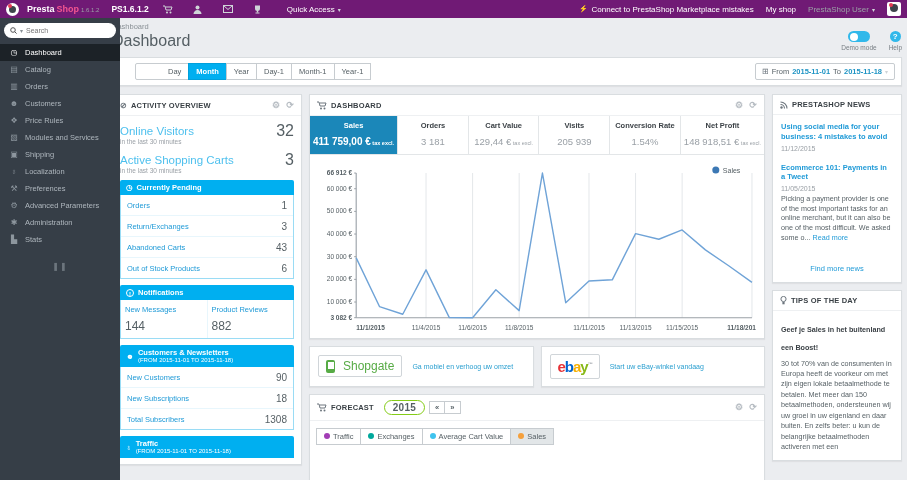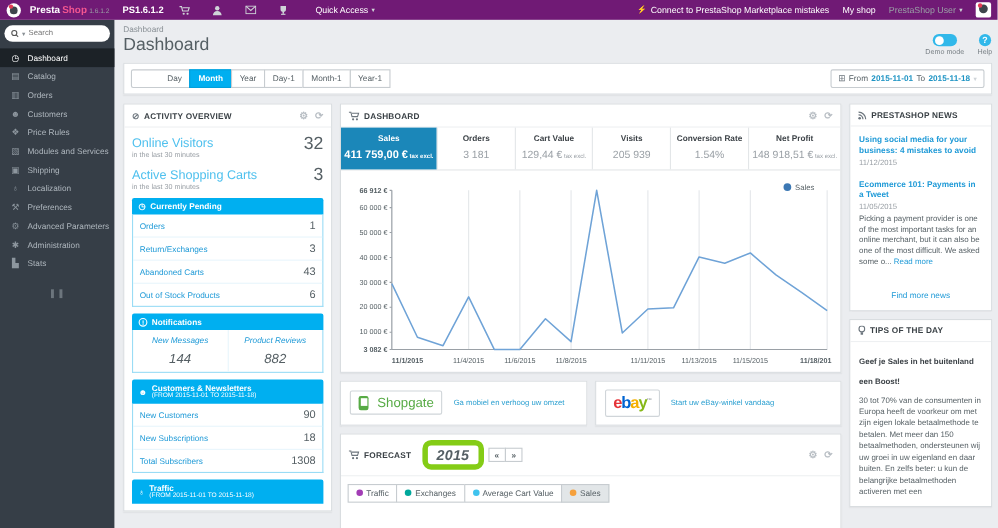--- a/index.html
+++ b/index.html
@@ -23,21 +23,21 @@
   .caret { font-size:6px; color:#cfd4d8; }
   .tb-right { margin-left:auto; display:flex; align-items:center; gap:12px; }
   .mk { display:flex; align-items:center; gap:3px; cursor:pointer; }
   .mk-ic { font-size:7px; color:#cfd4d8; }
   .user { color:#9aa0a6; display:flex; align-items:center; gap:3px; cursor:pointer; }
   .avatar { width:14px; height:14px; background:#fff; border-radius:2px; position:relative; cursor:pointer; }
   .avatar::after { content:""; position:absolute; left:3px; top:2px; width:8px; height:8px; border-radius:50%; background:#3e454c; }
   .avatar::before { content:""; position:absolute; left:2px; top:1px; width:4px; height:4px; border-radius:50%; background:#e53b54; z-index:2; }
 
   
-  .sidebar { position:absolute; top:18px; left:0; bottom:0; width:104px; background:#363e47; z-index:20; }
+  .sidebar { position:absolute; top:18px; left:0; bottom:0; width:120px; background:#363e47; z-index:20; }
   .searchbox { margin:5px 4px 6px; background:#fff; border-radius:9px; height:15px; display:flex; align-items:center; padding:0 6px; gap:3px; }
   .searchbox .caret { color:#8a9196; }
   .searchbox input { border:none; outline:none; width:58px; font-size:7px; background:transparent; color:#555; font-family:"Liberation Sans",sans-serif; }
   .mi { height:17px; display:flex; align-items:center; gap:6px; padding:0 0 0 9px; color:#aeb6bd; font-size:7.5px; cursor:pointer; }
   .mi.active { background:#1c2227; color:#fff; }
   .mi-ic { width:10px; text-align:center; font-size:8px; color:#8d969e; }
   .mi.active .mi-ic { color:#fff; }
   .collapse { margin-top:14px; text-align:center; color:#6c757d; font-size:8px; letter-spacing:1px; cursor:pointer; }
 
   
@@ -46,21 +46,21 @@
   .page-head { display:flex; align-items:flex-start; }
   .page-title { font-size:16px; color:#555f64; font-weight:normal; margin-top:1px; }
   .head-tools { margin-left:auto; display:flex; gap:12px; text-align:center; }
   .tool { font-size:6.5px; color:#787f84; cursor:pointer; }
   .toggle { width:22px; height:11px; border-radius:6px; background:#31b8ea; position:relative; margin:0 auto 2px; }
   .toggle::after { content:""; position:absolute; left:2px; top:1.5px; width:8px; height:8px; background:#fff; border-radius:50%; }
   .help-ic { width:11px; height:11px; border-radius:50%; background:#31b8ea; color:#fff; font-size:8px; font-weight:bold; line-height:11px; margin:0 auto 2px; }
 
   .filterbar { margin-top:6px; background:#fff; border:1px solid #d9dde0; box-shadow:0 1px 1px rgba(0,0,0,.05); padding:5px 6px; display:flex; align-items:center; }
   .fbtn { font-family:"Liberation Sans",sans-serif; font-size:7.5px; padding:3px 7px; background:#fff; border:1px solid #c7ccd0; color:#555f64; margin-left:-1px; cursor:pointer; }
-  .fbtn:first-child { margin-left:0; border-radius:2px 0 0 2px;padding-left:32px; }
+  .fbtn:first-child { margin-left:16px; border-radius:2px 0 0 2px;padding-left:32px; }
   .fbtn.active { background:#00aff0; border-color:#00a0dc; color:#fff; font-weight:bold; }
   .datebtn { margin-left:auto; font-size:7.5px; padding:3px 6px; background:#fff; border:1px solid #c7ccd0; border-radius:2px; color:#555f64; display:flex; align-items:center; gap:3px; cursor:pointer; }
   .datebtn b { color:#1e94c4; }
   .cal-ic { font-size:8px; color:#6c757d; }
 
   .cols { display:flex; gap:7px; margin-top:8px; align-items:flex-start; }
   .col1 { width:190px; flex:0 0 auto; }
   .col2 { flex:1 1 auto; min-width:0; }
   .col3 { width:130px; flex:0 0 auto; }
 
@@ -79,21 +79,21 @@
   .bs-sub { font-size:6.5px; color:#9aa0a6; margin:-2px 0 6px; }
   .bluehead { background:#00aff0; color:#fff; font-size:7.5px; font-weight:bold; padding:3px 6px; border-radius:2px 2px 0 0; margin-top:6px; display:flex; align-items:center; gap:4px; }
   .bluehead .sub { display:block; font-weight:normal; font-size:6px; }
   .bh-wrap { line-height:1.2; }
   .bluebox { border:1px solid #9adcf5; border-top:none; }
   .arow { display:flex; align-items:center; padding:4.5px 6px; border-bottom:1px solid #e8f6fc; }
   .arow:last-child { border-bottom:none; }
   .arow-l { font-size:7.5px; color:#1f9ad7; cursor:pointer; }
   .arow-v { margin-left:auto; font-size:10px; color:#555f64; }
   .ncols { display:flex; }
-  .ncol { flex:1; text-align:center; padding:5px 4px;font-style:italic; }
+  .ncol { flex:1; padding:5px 4px; }
   .ncol + .ncol { border-left:1px solid #e8f6fc; }
   .ncol-l { font-size:7.5px; color:#1f9ad7; cursor:pointer; }
   .ncol-v { font-size:12px; color:#555f64; margin-top:5px; }
   .t-link { display:flex; align-items:center; gap:4px; padding:5px 6px; font-size:7.5px; color:#1f9ad7; cursor:pointer; }
   .ga-ic { width:8px; height:8px; background:#f6883d; border-radius:1px; position:relative; flex:0 0 auto; }
   .ga-ic::after { content:""; position:absolute; left:2px; bottom:1.5px; width:1.5px; height:4px; background:#fff; box-shadow:2.5px 0 0 #fff; }
 
   
   .kpis { display:flex; border-bottom:1px solid #e3e6e8; }
   .kpi { flex:1; text-align:center; padding:5px 3px 7px; border-left:1px solid #e3e6e8; cursor:pointer; }
@@ -113,21 +113,21 @@
   .sg-ic { width:9px; height:13px; background:#57ab45; border-radius:2px; position:relative; }
   .sg-ic::after { content:""; position:absolute; left:1.5px; top:2px; width:6px; height:7px; background:#fff; }
   .sg-name { font-size:12px; color:#57ab45; }
   .mod-link { font-size:7px; color:#2a9fd0; cursor:pointer; }
   .ebay-name { font-size:15px; font-weight:bold; letter-spacing:-1px; }
   .eb-e { color:#e53238; } .eb-b { color:#0064d2; } .eb-a { color:#f5af02; } .eb-y { color:#86b817; }
   .eb-tm { font-size:5px; color:#9aa0a6; vertical-align:super; }
 
   
   .fc-head-extra { display:flex; align-items:center; gap:5px; margin-left:6px; }
-  .year-pill { border:5px solid #84cc16; border-radius:8px; padding:1px 8px; font-size:13px; font-weight:bold; color:#555f64; cursor:pointer;font-style:italic; }
+  .year-pill { border:1px solid #84cc16; border-radius:8px; padding:1px 8px; font-size:10px; font-weight:bold; color:#555f64; cursor:pointer; }
   .navbtns { display:flex; }
   .navbtn { border:1px solid #c7ccd0; background:#fff; font-size:7.5px; color:#555f64; padding:1px 5px; margin-left:-1px; cursor:pointer; font-weight:bold; }
   .fc-body { padding:7px; padding-bottom:40px; }
   .togglegrp { display:flex; }
   .tgl { display:flex; align-items:center; gap:3px; font-size:7.5px; color:#555f64; background:#fff; border:1px solid #c7ccd0; padding:3px 7px; margin-left:-1px; cursor:pointer; }
   .tgl.active { background:#e2e6e8; }
   .tgl-dot { width:6px; height:6px; border-radius:50%; }
 
   
   .news-body { padding:7px 8px 4px; }

